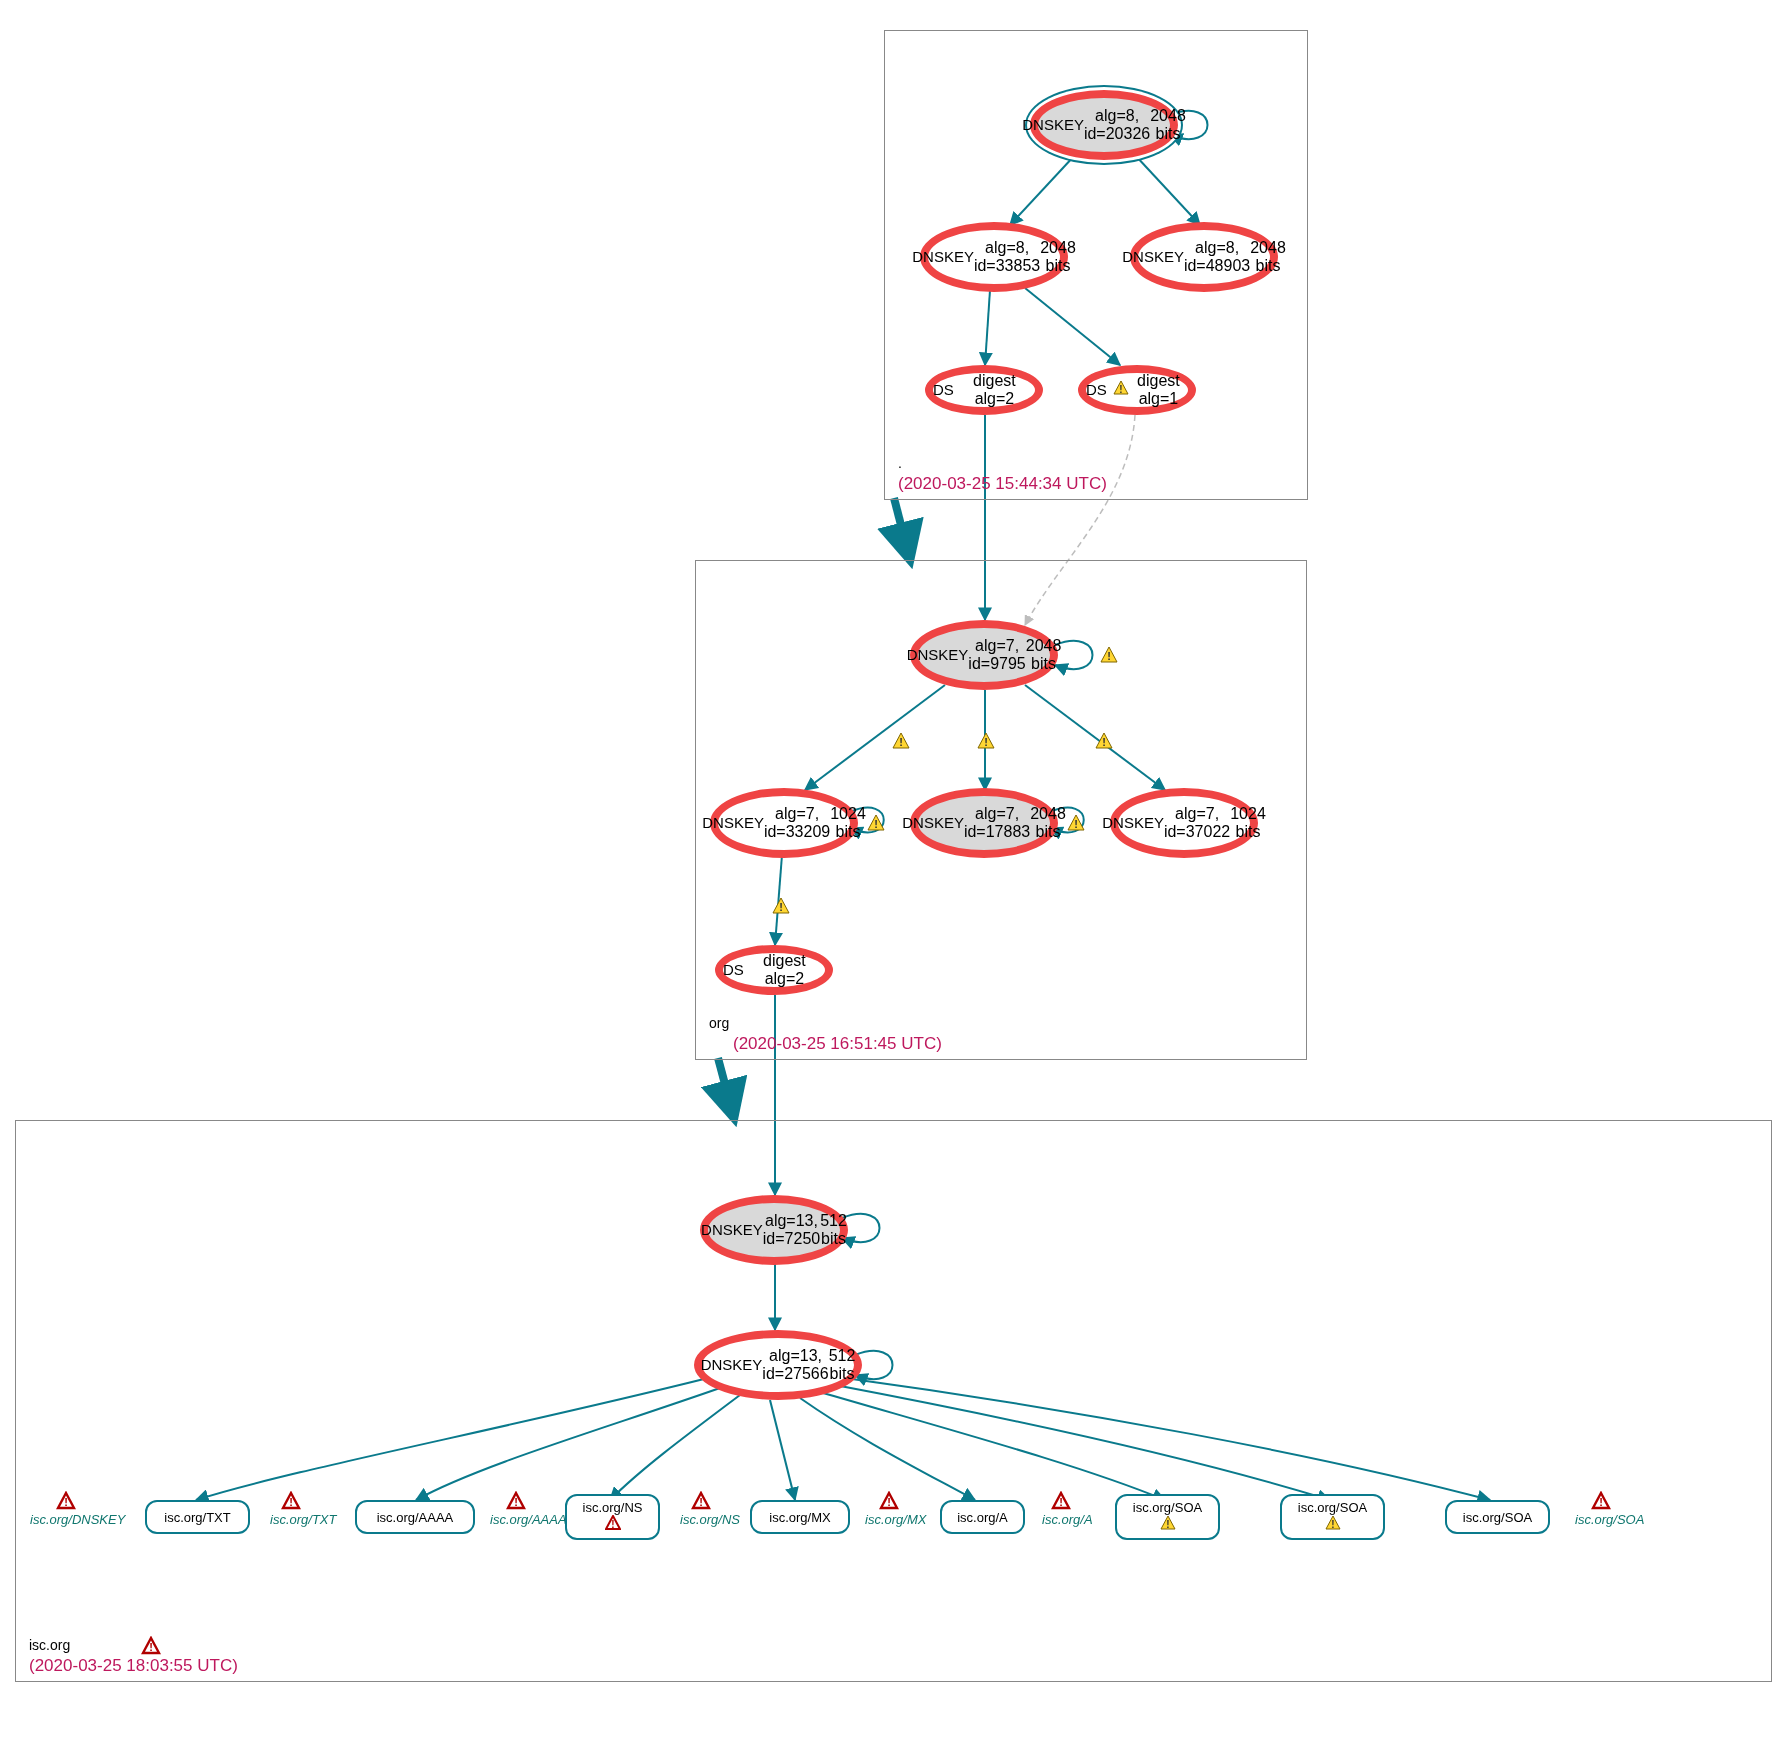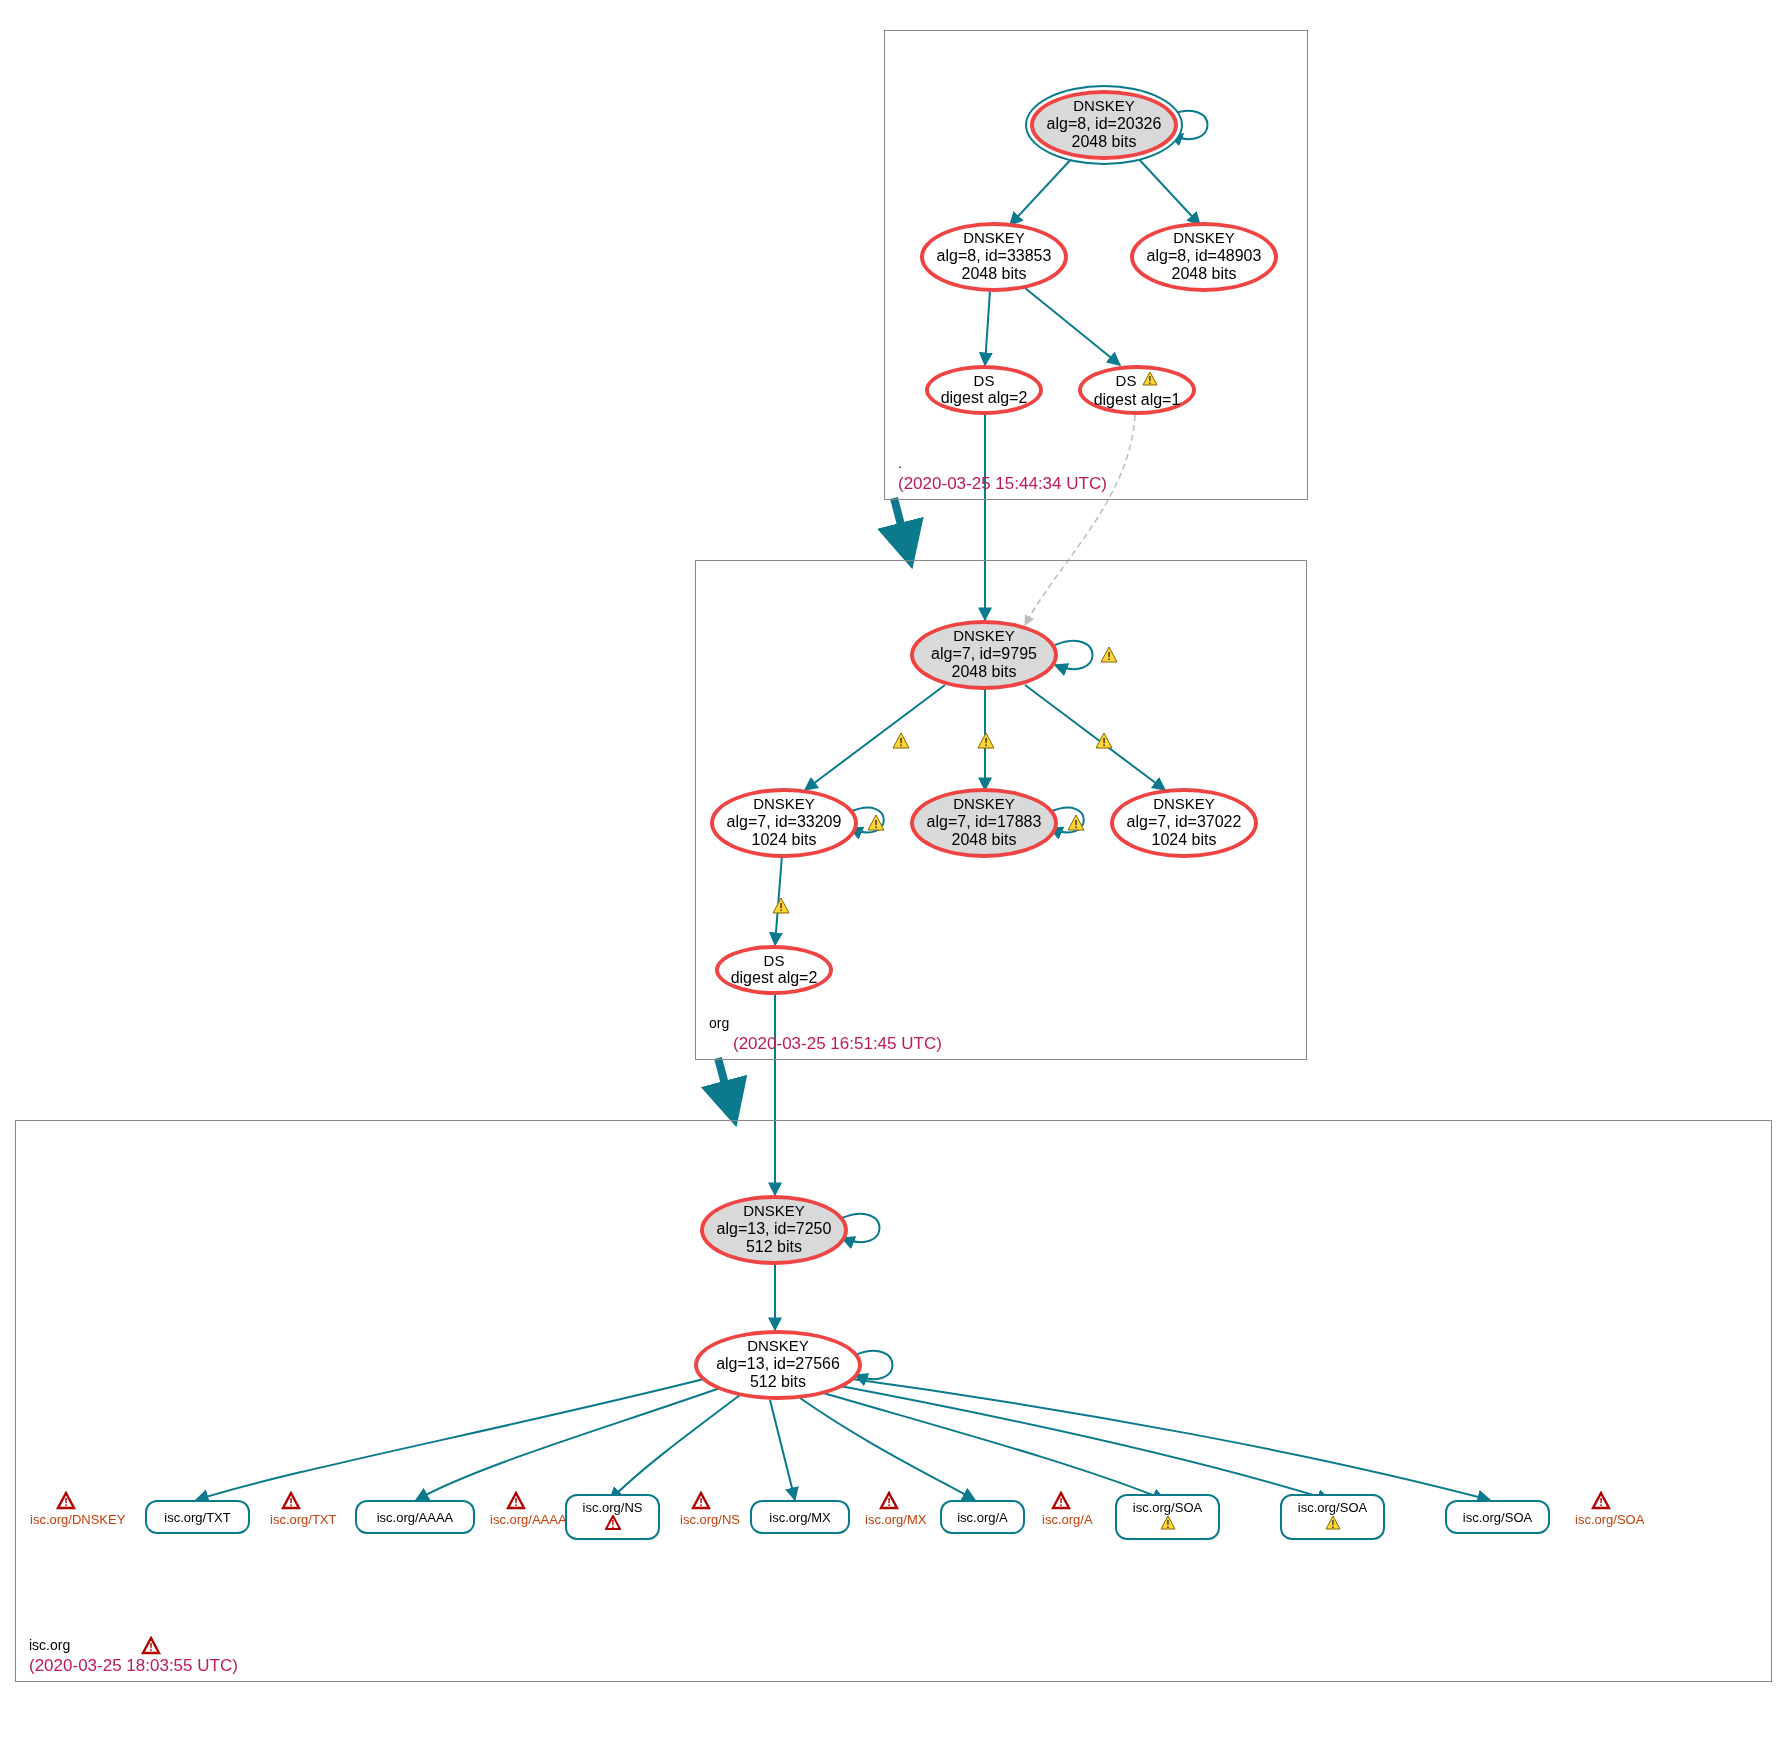--- a/index.html
+++ b/index.html
@@ -21,25 +21,25 @@
     font-size: 14px;
     color: #000;
   }
   .zone-sublabel {
     position: absolute;
     font-size: 17px;
     color: #be185d;
   }
   .node {
     position: absolute;
-    border: 4px solid #ef4444;
+    border: 8px solid #ef4444;
     background: #ffffff;
     text-align: center;
     display: flex;
-    flex-direction: column;
+    flex-direction: row;
     justify-content: center;
     align-items: center;
     box-sizing: border-box;
   }
   .ellipse {
     border-radius: 50%;
   }
   .ellipse.double {
     box-shadow: 0 0 0 3px #ffffff, 0 0 0 5px #0a7a8c;
   }
@@ -63,21 +63,22 @@
     display: flex;
     flex-direction: column;
     align-items: center;
     justify-content: center;
     padding: 4px 8px;
     box-sizing: border-box;
   }
   .ghost-label {
     position: absolute;
     font-size: 13px;
-    color: #c2410c;
+    font-style: italic;
+    color: #0f766e;
   }
   .warn {
     position: absolute;
     width: 22px;
     height: 22px;
     display: flex;
     align-items: center;
     justify-content: center;
   }
   .warn svg { display: block; }

